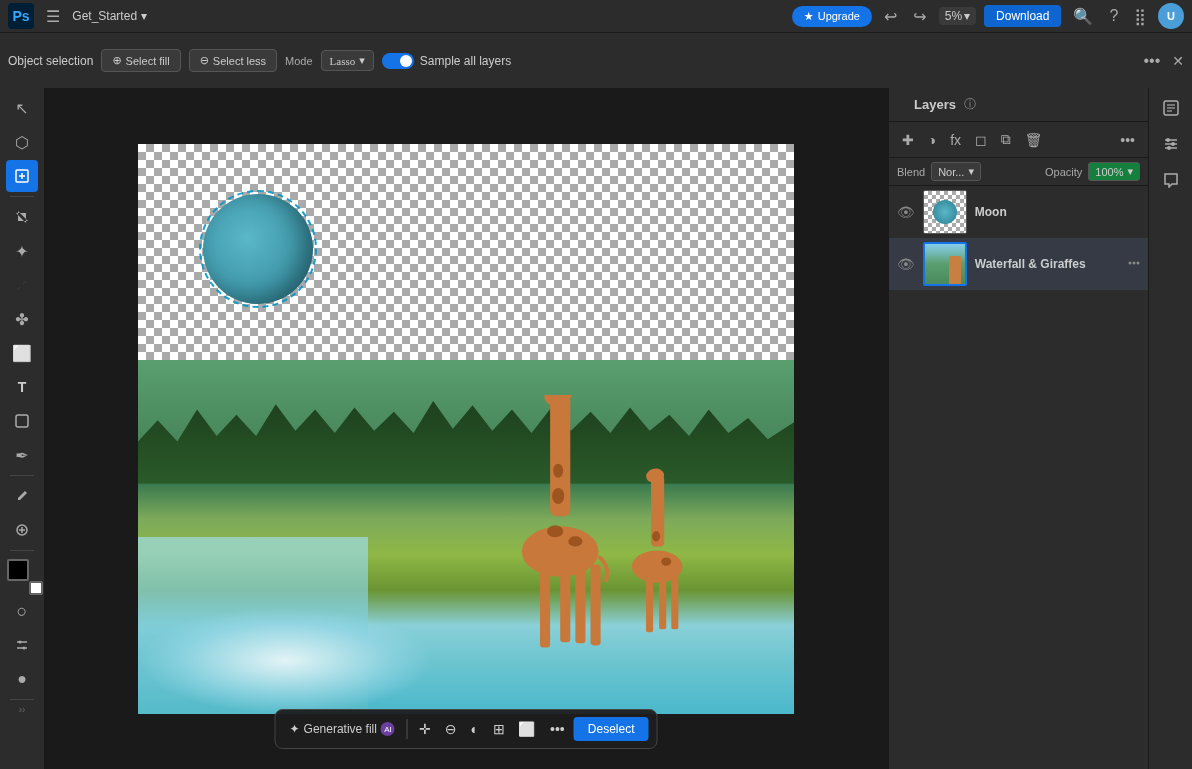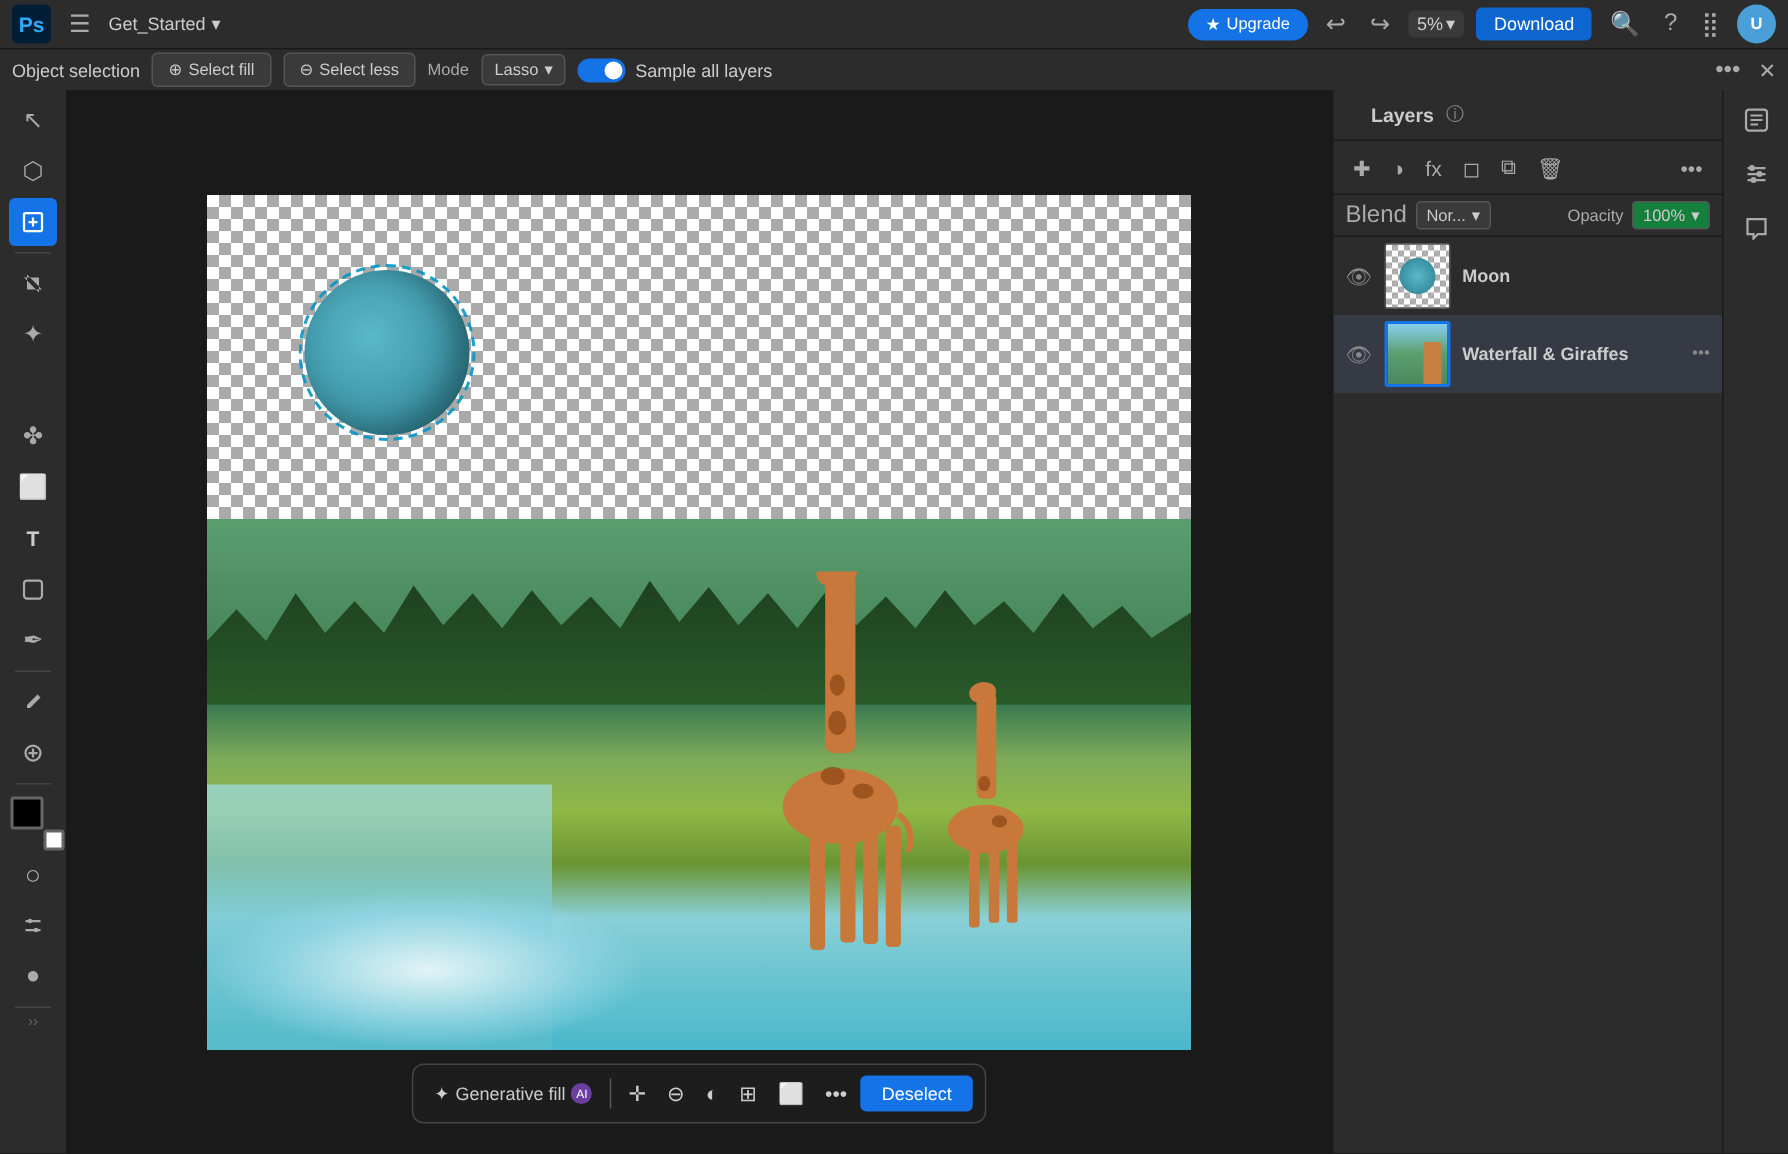--- a/index.html
+++ b/index.html
@@ -78,21 +78,21 @@
       border-radius: 50%;
       background: #4a9fd8;
       display: flex; align-items: center; justify-content: center;
       color: white;
       font-size: 11px;
       font-weight: bold;
     }
 
     
     .options-bar {
-      height: 28px;
+      height: 56px;
       background: #2c2c2c;
       border-top: 1px solid #1a1a1a;
       display: flex;
       align-items: center;
       padding: 0 8px;
       gap: 8px;
       flex-shrink: 0;
     }
     .options-tool-name {
       color: #ccc;
@@ -111,21 +111,21 @@
     }
     .mode-label { color: #aaa; font-size: 11px; }
     .mode-select {
       background: #3a3a3a;
       border: 1px solid #555;
       border-radius: 4px;
       color: #ccc;
       padding: 3px 8px;
       font-size: 11px;
       cursor: pointer;
-      display: flex; align-items: center; gap: 4px;
+      display: flex; align-items: center; gap: 4px; font-family: Liberation Serif, serif;
     }
     .toggle-container {
       display: flex; align-items: center; gap: 6px;
     }
     .toggle {
       width: 32px; height: 16px;
       background: #1473e6;
       border-radius: 8px;
       position: relative;
       cursor: pointer;
@@ -431,21 +431,21 @@
     }
     .layers-toolbar-spacer { flex: 1; }
 
     .blend-row {
       display: flex;
       align-items: center;
       padding: 4px 8px;
       gap: 6px;
       border-bottom: 1px solid #1a1a1a;
     }
-    .blend-label { color: #aaa; font-size: 16px; text-align: center; }
+    .blend-label { color: #aaa; font-size: 11px; text-align: center; }
     .blend-select {
       background: #3a3a3a;
       border: 1px solid #555;
       border-radius: 3px;
       color: #ccc;
       padding: 2px 6px;
       font-size: 11px;
       cursor: pointer;
       display: flex; align-items: center; gap: 4px;
     }

